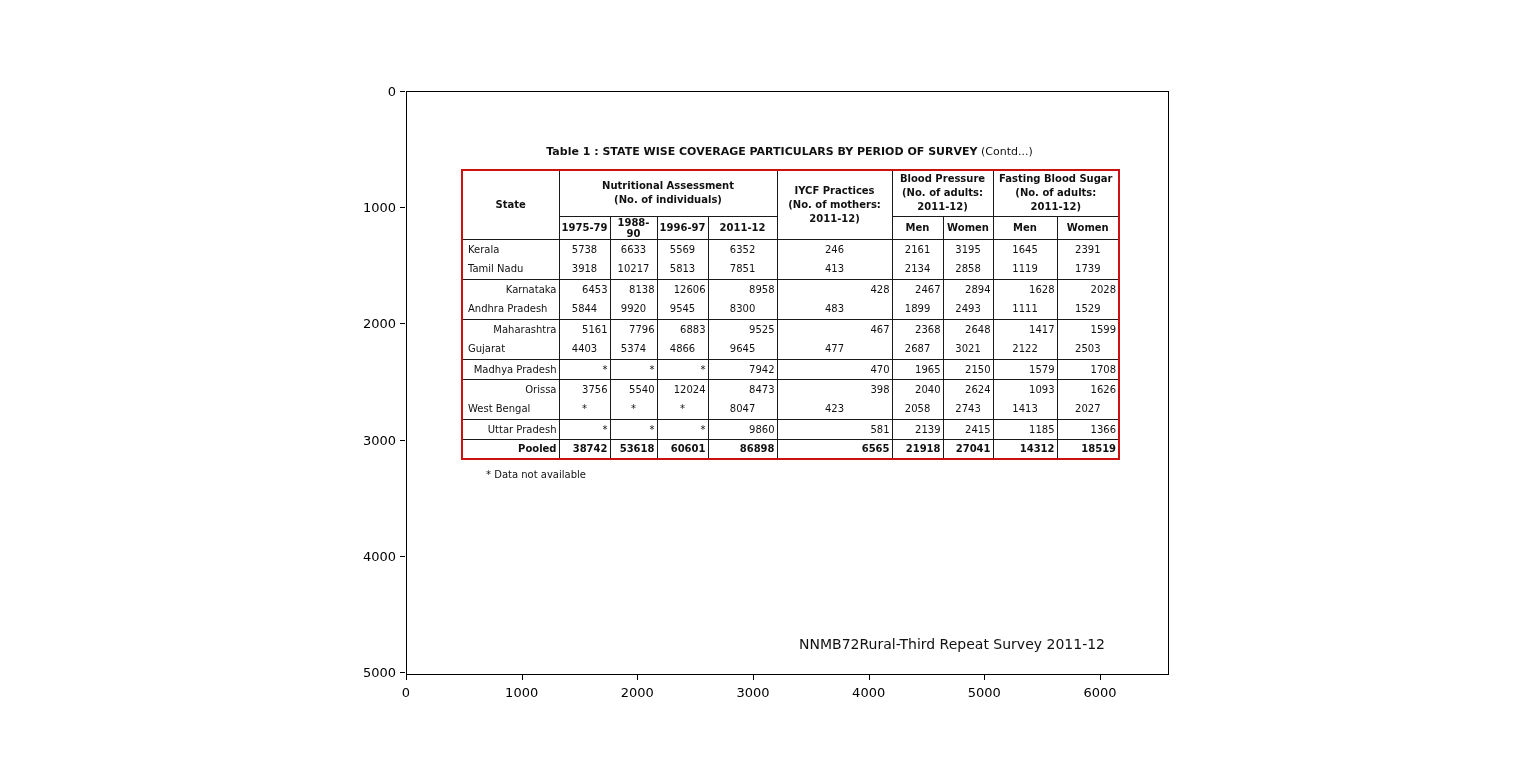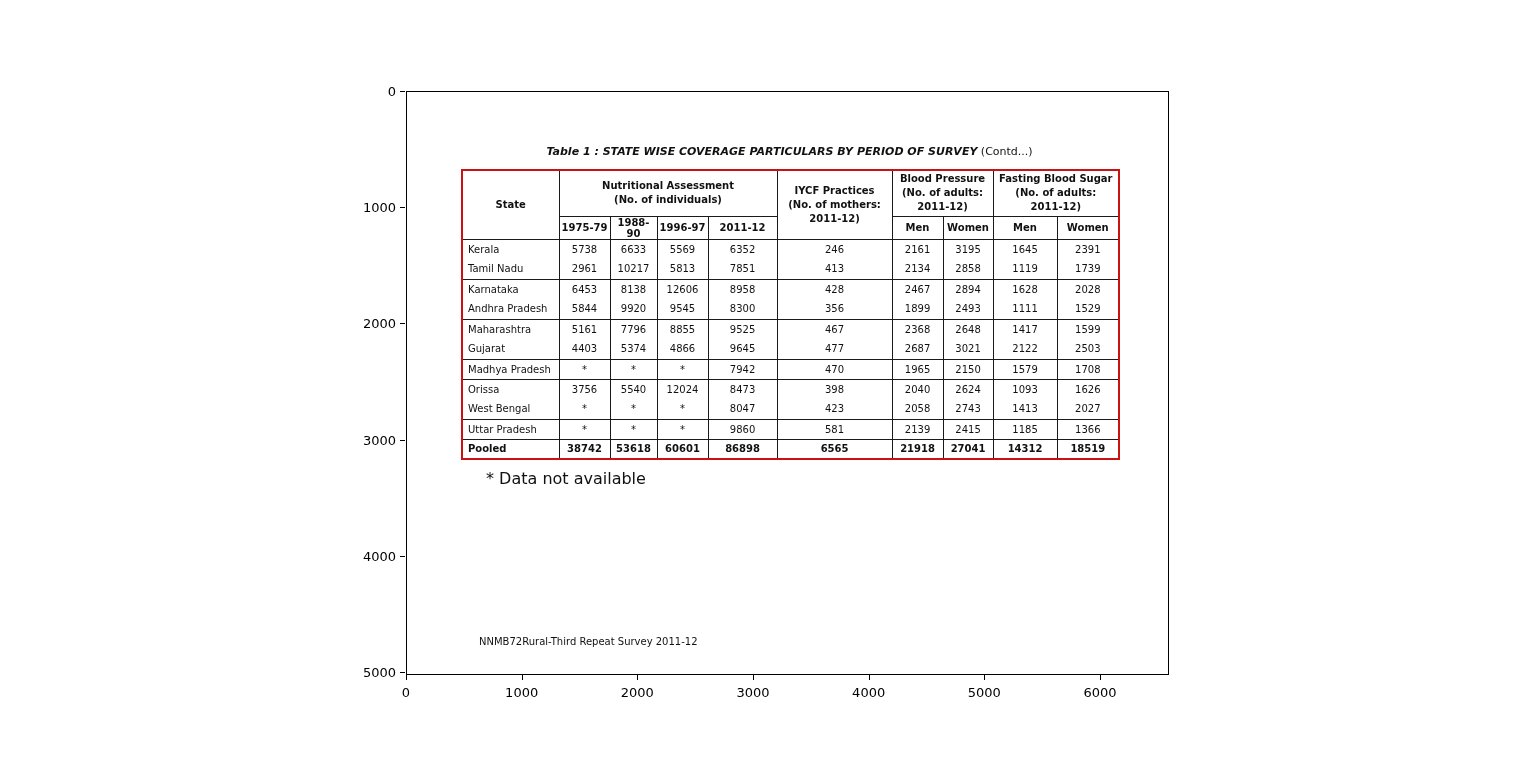--- a/index.html
+++ b/index.html
@@ -11,37 +11,37 @@
 
   .tick-label { position:absolute; font-size:13px; color:#000; white-space:nowrap; }
   .ytick { transform:translate(-100%,-50%); }
   .xtick { transform:translate(-50%,0); }
   .tickmark { position:absolute; background:#000; }
 
   
   .doc { position:absolute; left:0; top:0; right:0; bottom:0; }
 
   .doc-title { position:absolute; left:54px; top:53px; width:657px; text-align:center; font-size:11px; color:#111; white-space:nowrap; }
-  .doc-title .t-main { font-weight:bold;font-style:italic; }
+  .doc-title .t-main { font-weight:bold; }
   .doc-title .t-suffix { font-weight:normal; }
 
   .doc-table { position:absolute; left:54px; top:77px; width:657px; border-collapse:collapse; table-layout:fixed; border:2px solid #cc1111; font-size:10px; color:#111; }
   .doc-table th, .doc-table td { border-left:1px solid #1a1a1a; border-right:1px solid #1a1a1a; padding:0 2px; text-align:center; vertical-align:middle; overflow:hidden; }
   .doc-table thead th { font-weight:bold; border-bottom:1px solid #1a1a1a; }
   .doc-table thead tr.grouphead { height:46px; }
   .doc-table thead tr.subhead { height:17px;margin-left:23px; }
   .doc-table thead th div { line-height:14px; white-space:nowrap; }
   .doc-table tbody tr { height:20px; }
-  .doc-table tbody tr.group-start td { border-top:1px solid #1a1a1a; }
+  .doc-table tbody tr.group-start td { border-top:1px solid #1a1a1a;text-align:right; }
   .doc-table tbody tr.bold td { font-weight:bold; }
   .doc-table td.state { text-align:left; padding-left:5px; white-space:nowrap; }
 
-  .footnote { position:absolute; left:79px; top:377px; font-size:16px; color:#111; }
-
-  .doc-footer { position:absolute; left:72px; top:544px; width:626px; display:flex; justify-content:flex-start; font-size:10px; color:#111; white-space:nowrap; }
+  .footnote { position:absolute; left:79px; top:377px; font-size:10px; color:#111; }
+
+  .doc-footer { position:absolute; left:72px; top:544px; width:626px; display:flex; justify-content:flex-end; font-size:14px; color:#111; white-space:nowrap; }
 </style>
 </head>
 <body>
 
 <div class="canvas">
 
   <div class="axes">
     <div class="doc">
 
       <div class="doc-title">
@@ -106,21 +106,21 @@
               <td>5569</td>
               <td>6352</td>
               <td>246</td>
               <td>2161</td>
               <td>3195</td>
               <td>1645</td>
               <td>2391</td>
             </tr>
             <tr>
               <td class="state">Tamil Nadu</td>
-              <td>2961</td>
+              <td>3918</td>
               <td>10217</td>
               <td>5813</td>
               <td>7851</td>
               <td>413</td>
               <td>2134</td>
               <td>2858</td>
               <td>1119</td>
               <td>1739</td>
             </tr>
             <tr class="group-start">
@@ -134,31 +134,31 @@
               <td>2894</td>
               <td>1628</td>
               <td>2028</td>
             </tr>
             <tr>
               <td class="state">Andhra Pradesh</td>
               <td>5844</td>
               <td>9920</td>
               <td>9545</td>
               <td>8300</td>
-              <td>356</td>
+              <td>483</td>
               <td>1899</td>
               <td>2493</td>
               <td>1111</td>
               <td>1529</td>
             </tr>
             <tr class="group-start">
               <td class="state">Maharashtra</td>
               <td>5161</td>
               <td>7796</td>
-              <td>8855</td>
+              <td>6883</td>
               <td>9525</td>
               <td>467</td>
               <td>2368</td>
               <td>2648</td>
               <td>1417</td>
               <td>1599</td>
             </tr>
             <tr>
               <td class="state">Gujarat</td>
               <td>4403</td>

